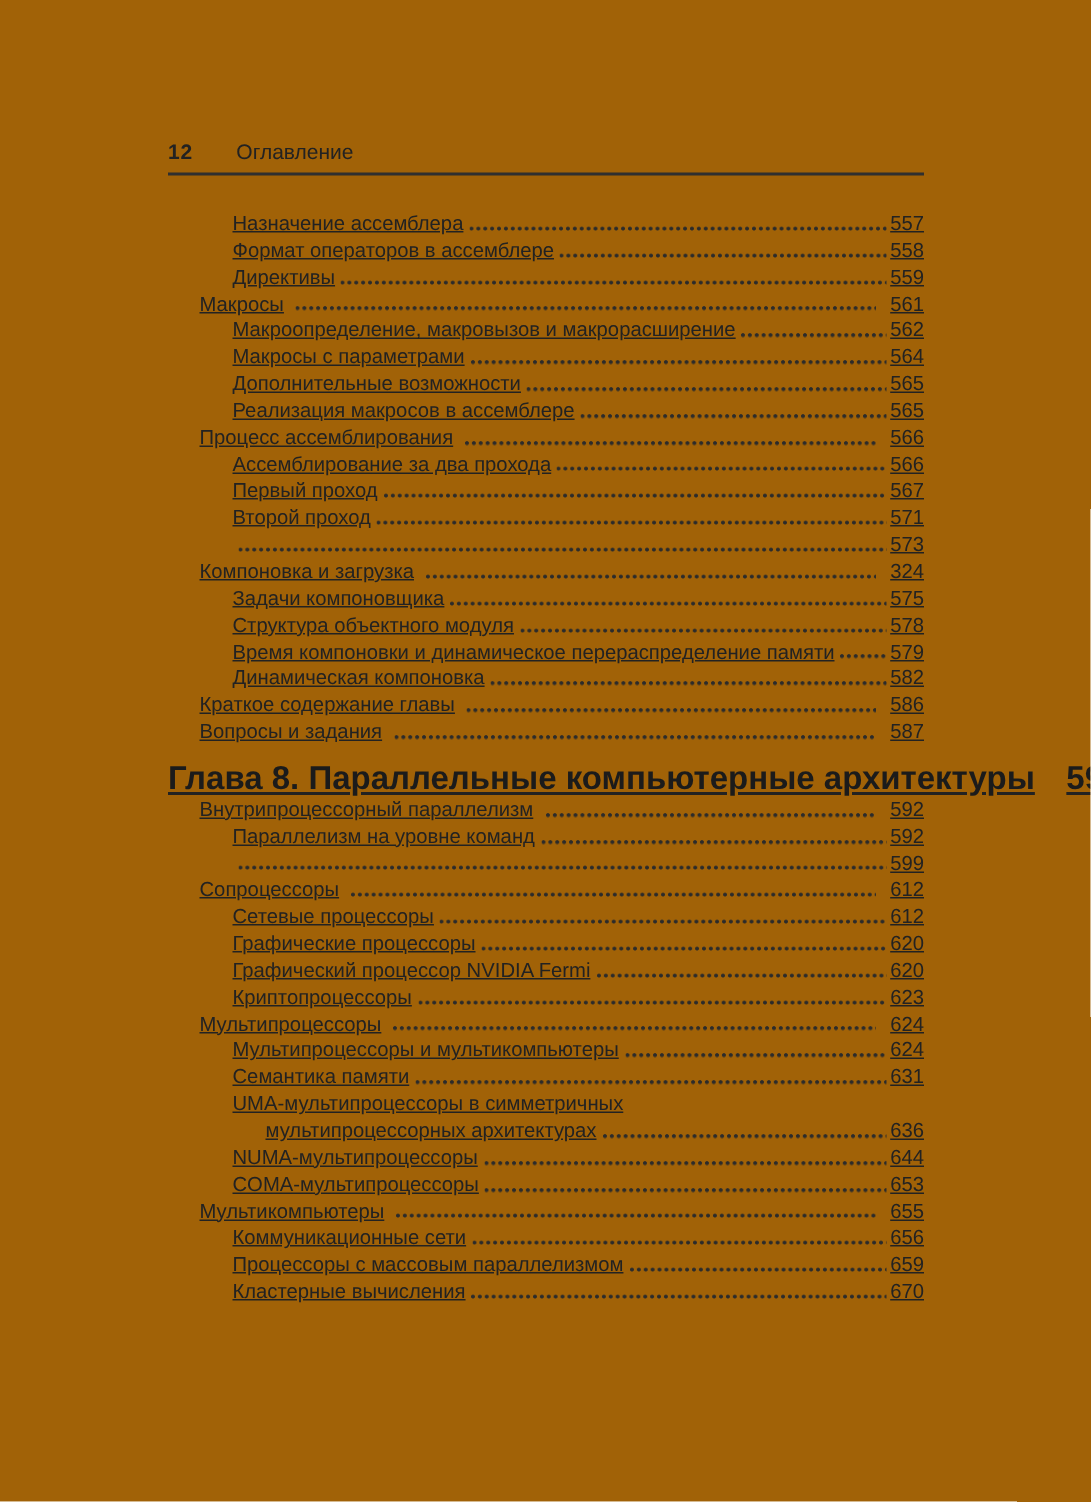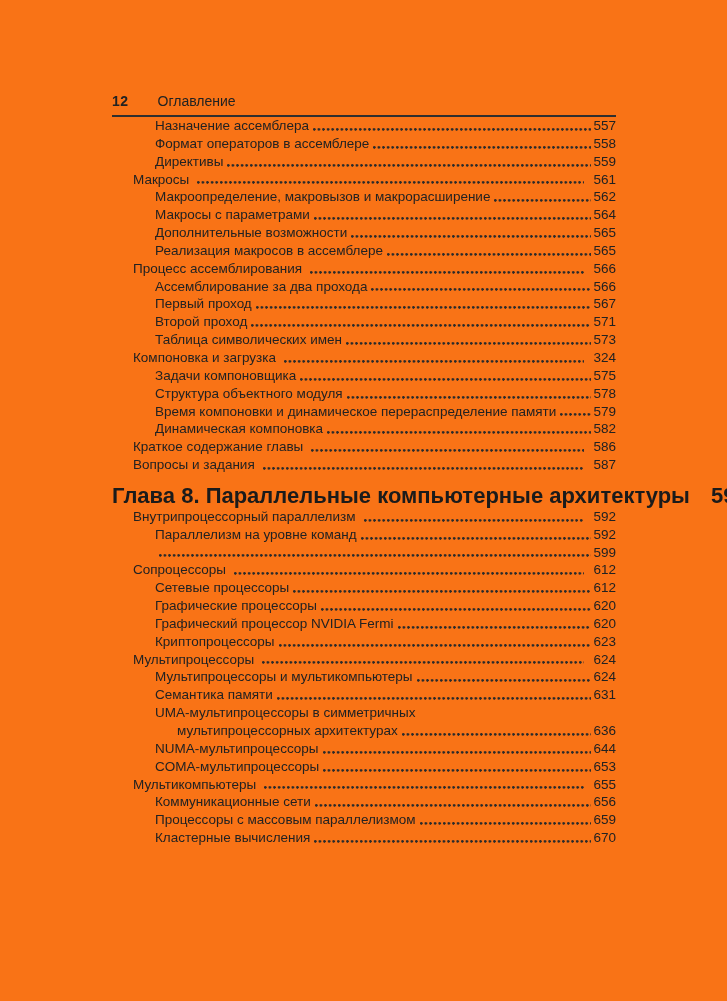--- a/index.html
+++ b/index.html
@@ -5,21 +5,21 @@
   html, body {
     margin: 0;
     padding: 0;
     background: #ffffff;
   }
   .page {
     position: relative;
     width: 727px;
     height: 1001px;
     box-sizing: border-box;
-    background: #f97316;
+    background: #a16207;
     padding: 93px 111px 0 112px;
     font-family: "Liberation Sans", sans-serif;
     color: #222222;
     overflow: hidden;
   }
   
   .page-header {
     display: flex;
     align-items: baseline;
     font-size: 14px;
@@ -32,20 +32,22 @@
   .page-header .running-title {
     margin-left: 29px;
     font-weight: 400;
   }
   .rule {
     margin-top: 6px;
     border-bottom: 2px solid #2f2f2f;
   }
   
   .toc {
+    margin-top: 23px;
+    text-decoration: underline;
   }
   .row {
     display: flex;
     align-items: baseline;
     font-size: 13.5px;
     line-height: 17.85px;
     white-space: nowrap;
   }
   .level-1 { padding-left: 21px; }
   .level-2 { padding-left: 43px; }
@@ -147,21 +149,20 @@
         <span class="title">Первый проход</span>
         <span class="dots"></span>
         <span class="pg">567</span>
       </div>
       <div class="row level-2">
         <span class="title">Второй проход</span>
         <span class="dots"></span>
         <span class="pg">571</span>
       </div>
       <div class="row level-2">
-        <span class="title">Таблица символических имен</span>
         <span class="dots"></span>
         <span class="pg">573</span>
       </div>
       <div class="row level-1">
         <span class="title">Компоновка и загрузка</span>
         <span class="dots"></span>
         <span class="pg">324</span>
       </div>
       <div class="row level-2">
         <span class="title">Задачи компоновщика</span>

